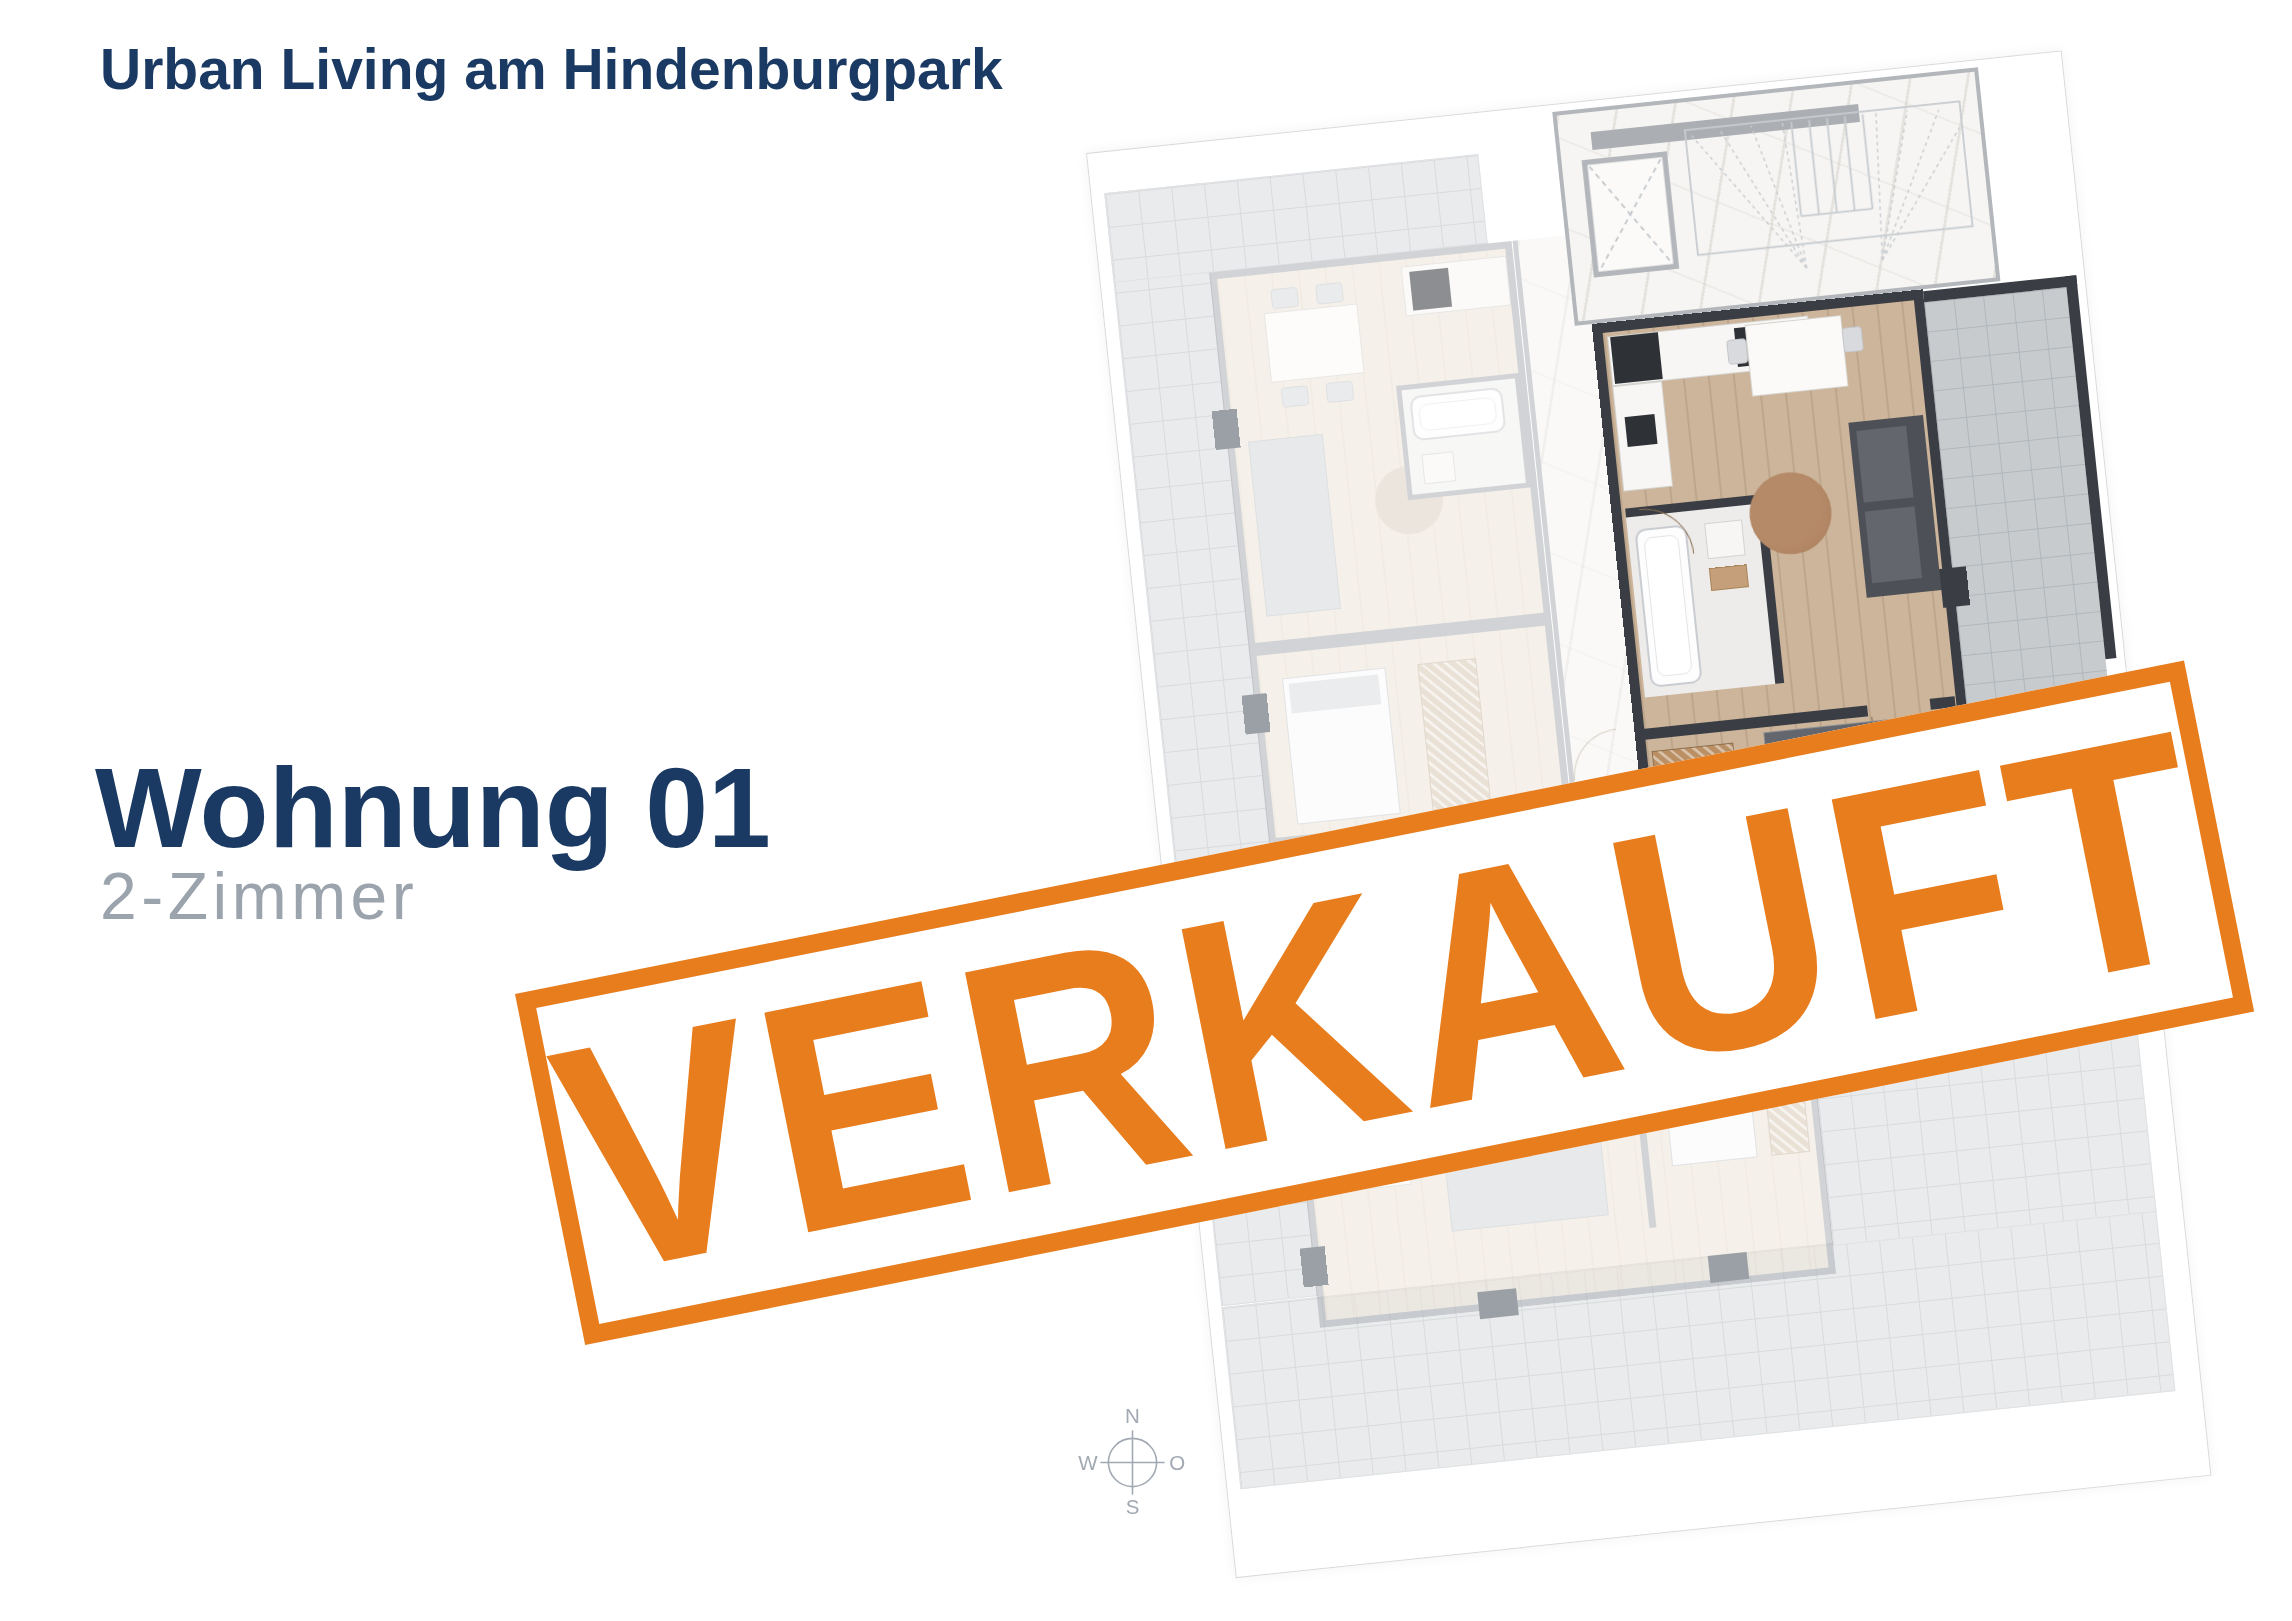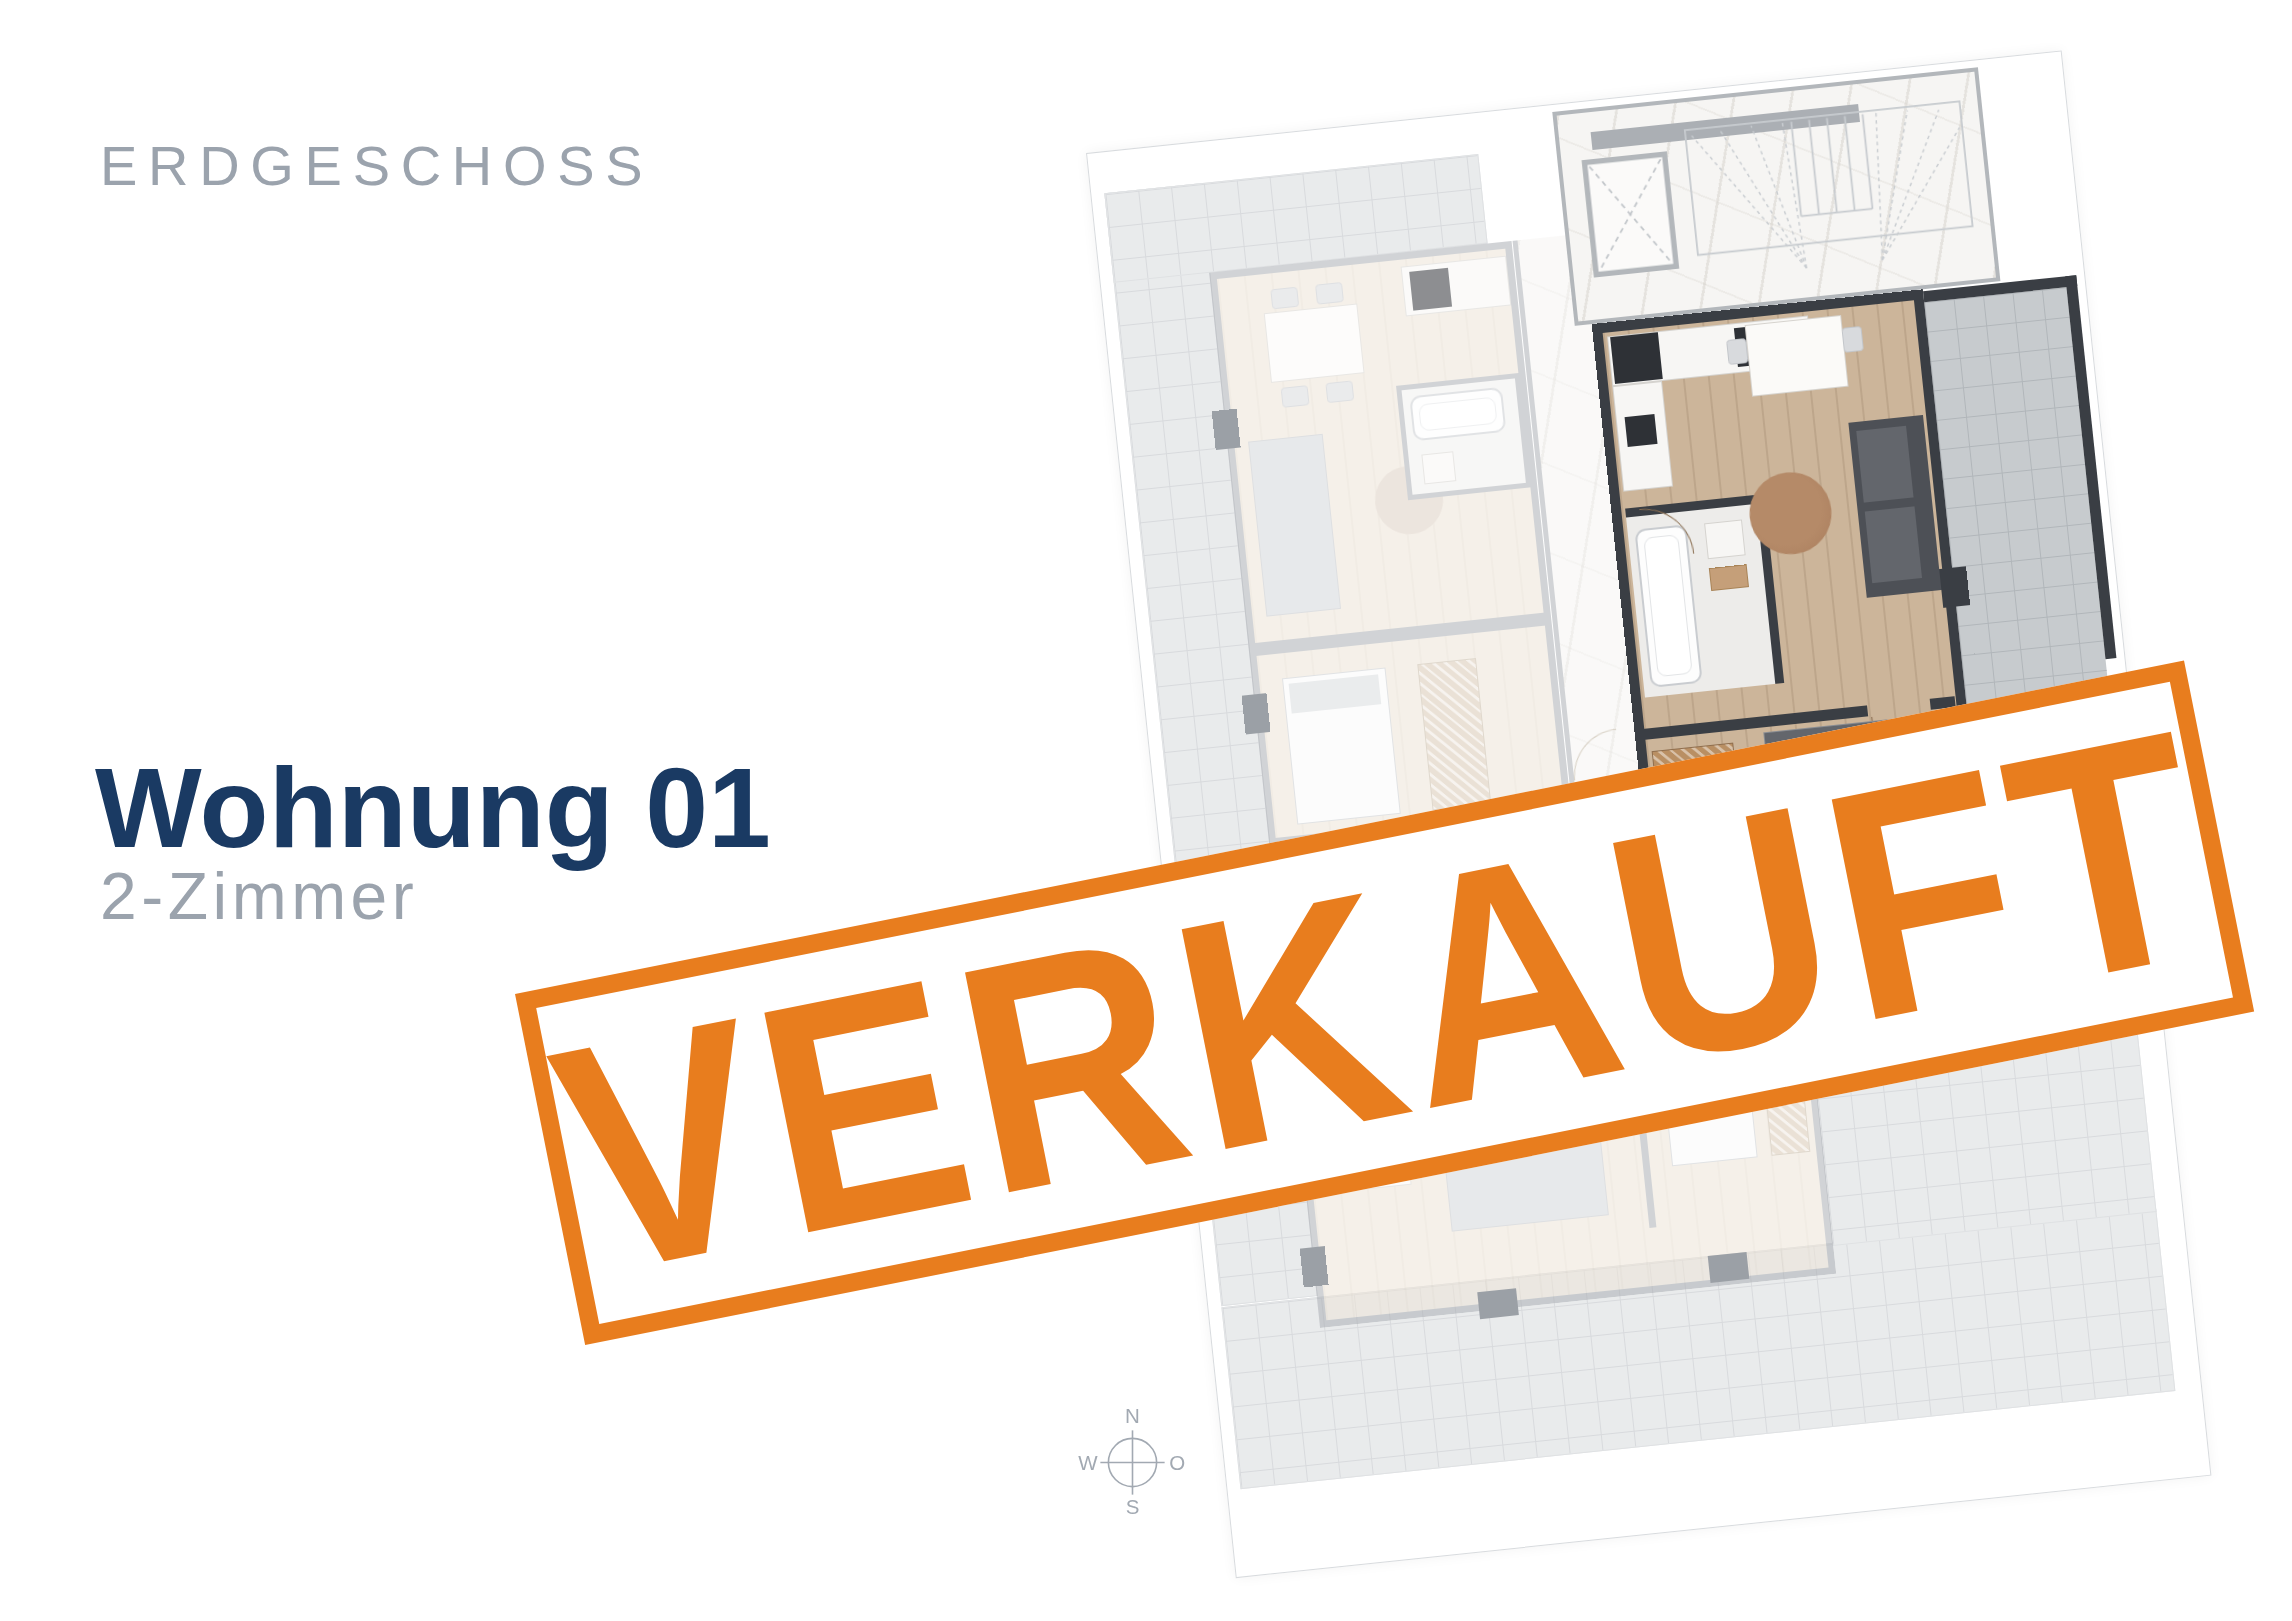--- a/index.html
+++ b/index.html
@@ -93,21 +93,21 @@
 
   
   .compass{position:absolute;left:1070px;top:1400px;width:125px;height:125px;z-index:5;}
   .compass text{font-family:"Liberation Sans",sans-serif;font-size:23px;fill:#A2A9B2;}
 </style>
 </head>
 <body>
 
 <div class="page">
 
-  <div class="floor-label">ERDGESCHOSS</div>
+  <div class="project-title">Urban Living am Hindenburgpark</div>
   <div class="apt-name">Wohnung 01</div>
   <div class="apt-rooms">2-Zimmer</div>
 
   <div class="plan">
 
     <div class="abs tiles-light" style="left:12.5px;top:41px;width:97px;height:1119px;border:0.9px solid #DFE1E3;"></div>
     <div class="abs tiles-light" style="left:12.5px;top:41px;width:376px;height:90px;border:0.9px solid #DFE1E3;"></div>
     <div class="abs tiles-light" style="left:12.5px;top:1161px;width:940px;height:183px;border:0.9px solid #DFE1E3;"></div>
     <div class="abs tiles-light" style="left:627px;top:949px;width:326px;height:215px;border:0.9px solid #DFE1E3;"></div>
 

